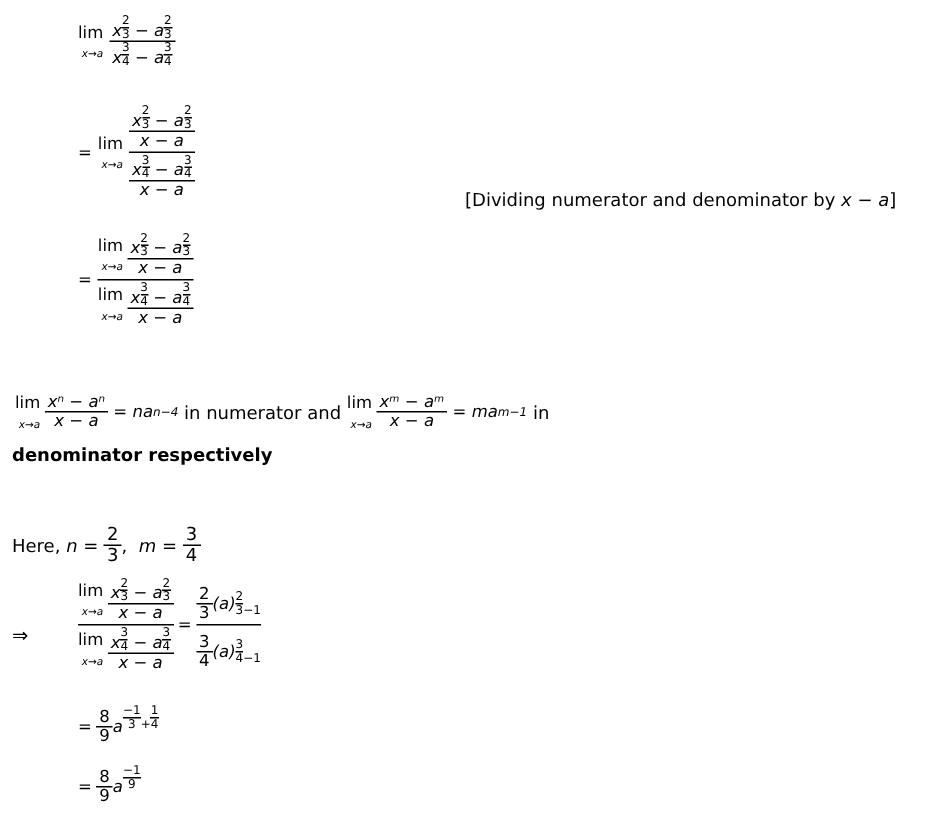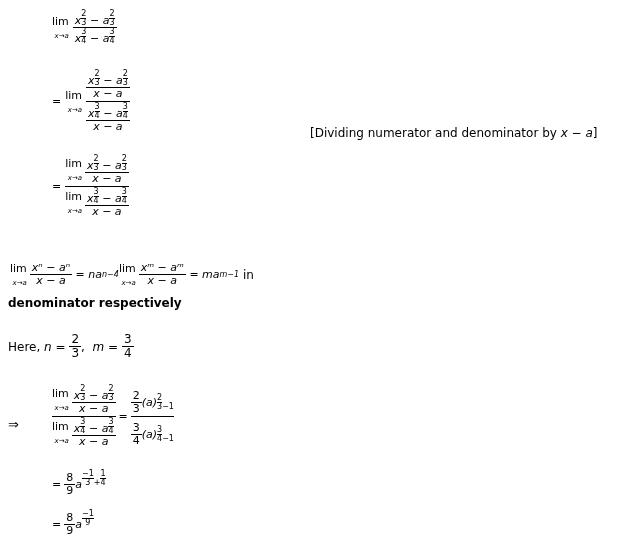--- a/index.html
+++ b/index.html
@@ -149,37 +149,38 @@
       <span class="s">x→a</span>
     </span>
   <span class="frac it" style="margin-left:3px; font-size:11px;">
       <span class="num">xⁿ − aⁿ</span>
       <span class="bar"></span>
       <span class="den">x − a</span>
     </span>
   <span style="font-size:11px;">&nbsp;=&nbsp;</span>
     <span class="it" style="font-size:11px;">na</span>
     <span class="sup it">n−4</span>
+  <span style="white-space:pre;"> in numerator and </span>
   <span class="lim">
       <span class="w">lim</span>
       <span class="s">x→a</span>
     </span>
   <span class="frac it" style="margin-left:3px; font-size:11px;">
       <span class="num">xᵐ − aᵐ</span>
       <span class="bar"></span>
       <span class="den">x − a</span>
     </span>
   <span style="font-size:11px;">&nbsp;=&nbsp;</span>
     <span class="it" style="font-size:11px;text-align:right;">ma</span>
     <span class="sup it">m−1</span>
   <span style="white-space:pre;"> in</span>
 </div>
 <div class="abs" style="left:8px; top:296px; font-size:12px;font-weight:bold;">denominator respectively</div>
 
-<div class="abs row" style="left:8px; top:333px; font-size:12px;">
+<div class="abs row" style="left:8px; top:350px; font-size:12px;">
   <span style="white-space:pre;">Here, </span>
     <span class="it">n</span>
     <span style="white-space:pre;"> = </span>
   <span class="frac">
       <span class="num">2</span>
       <span class="bar"></span>
       <span class="den">3</span>
     </span>
   <span>,&nbsp;&nbsp;</span>
     <span class="it">m</span>

